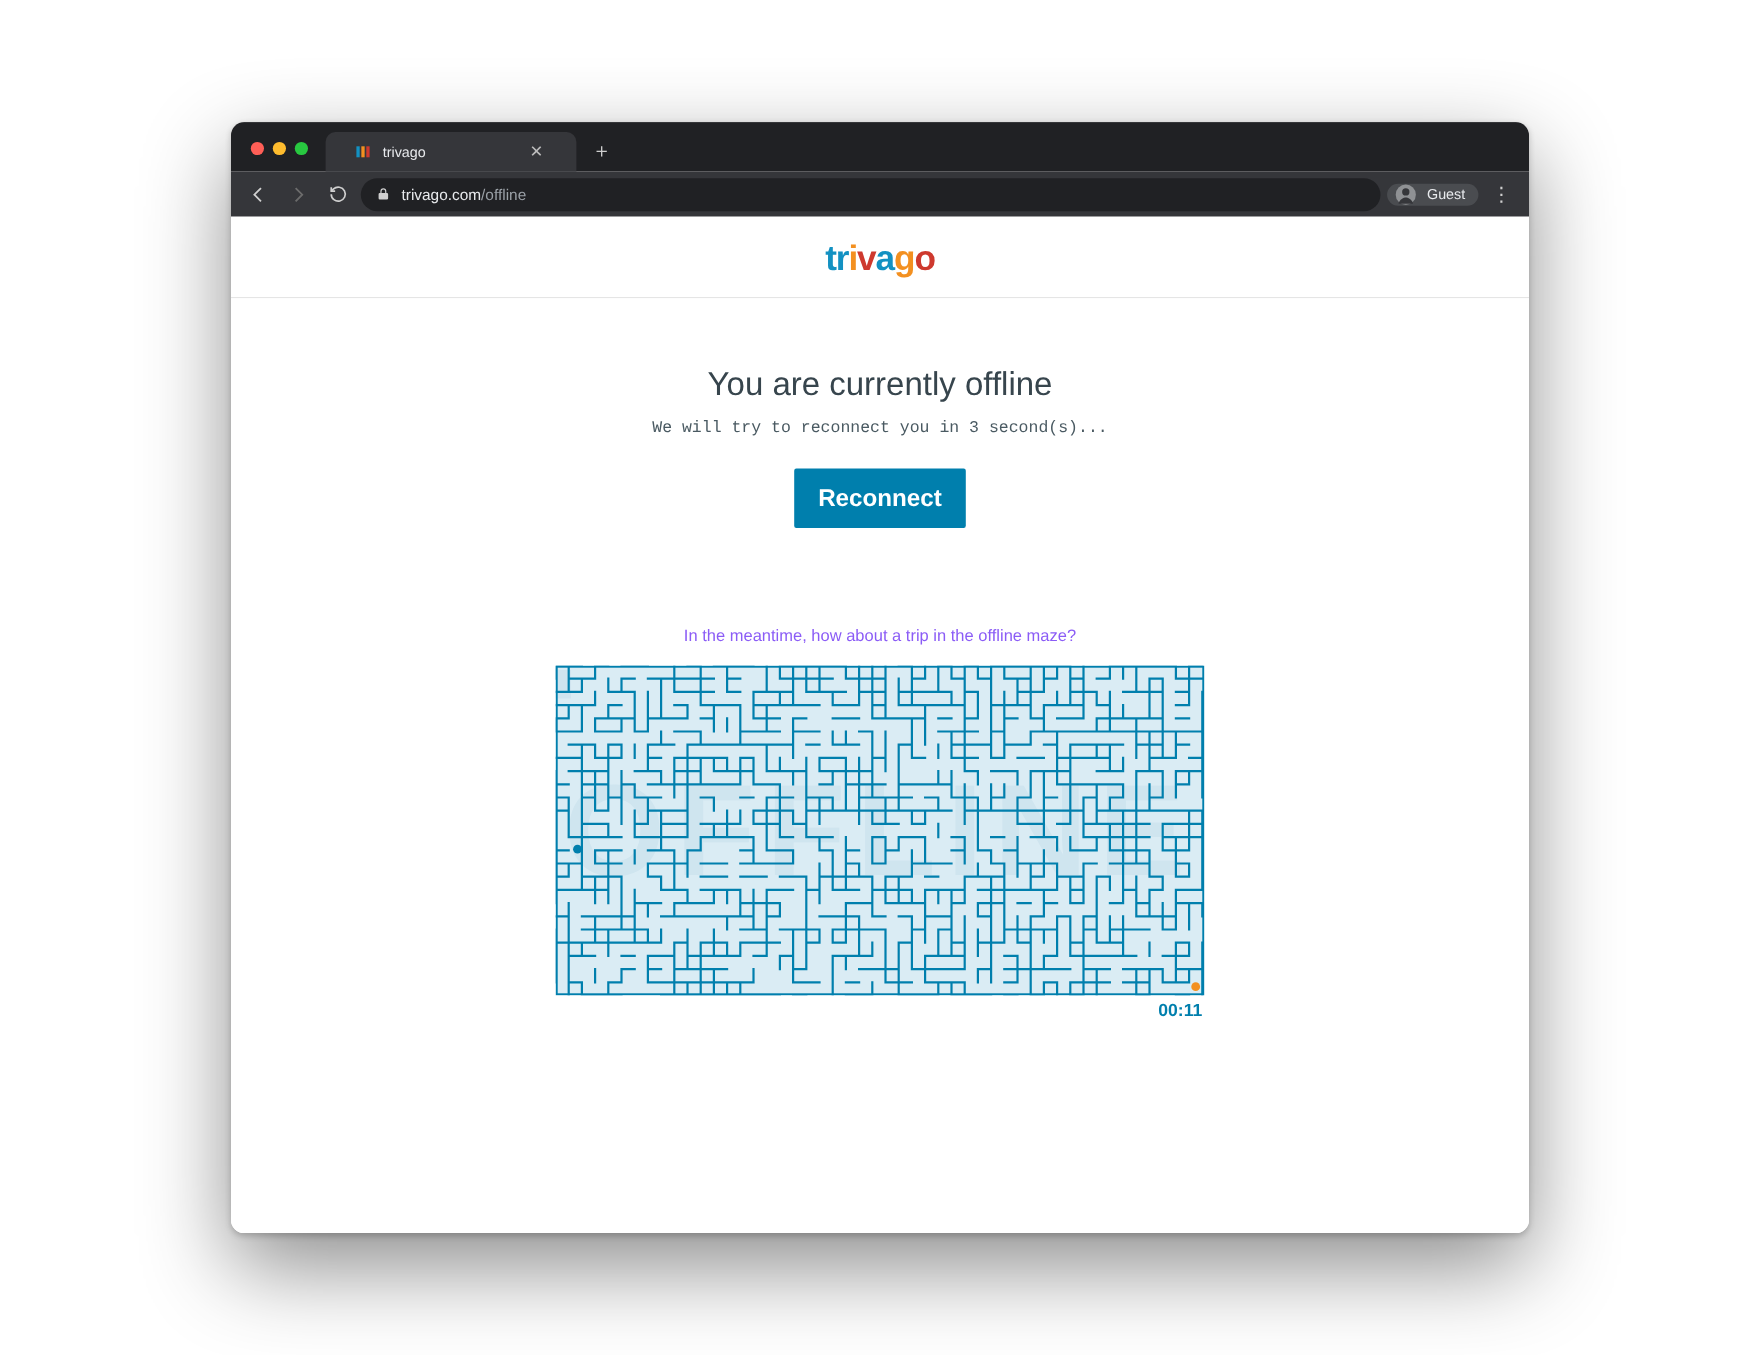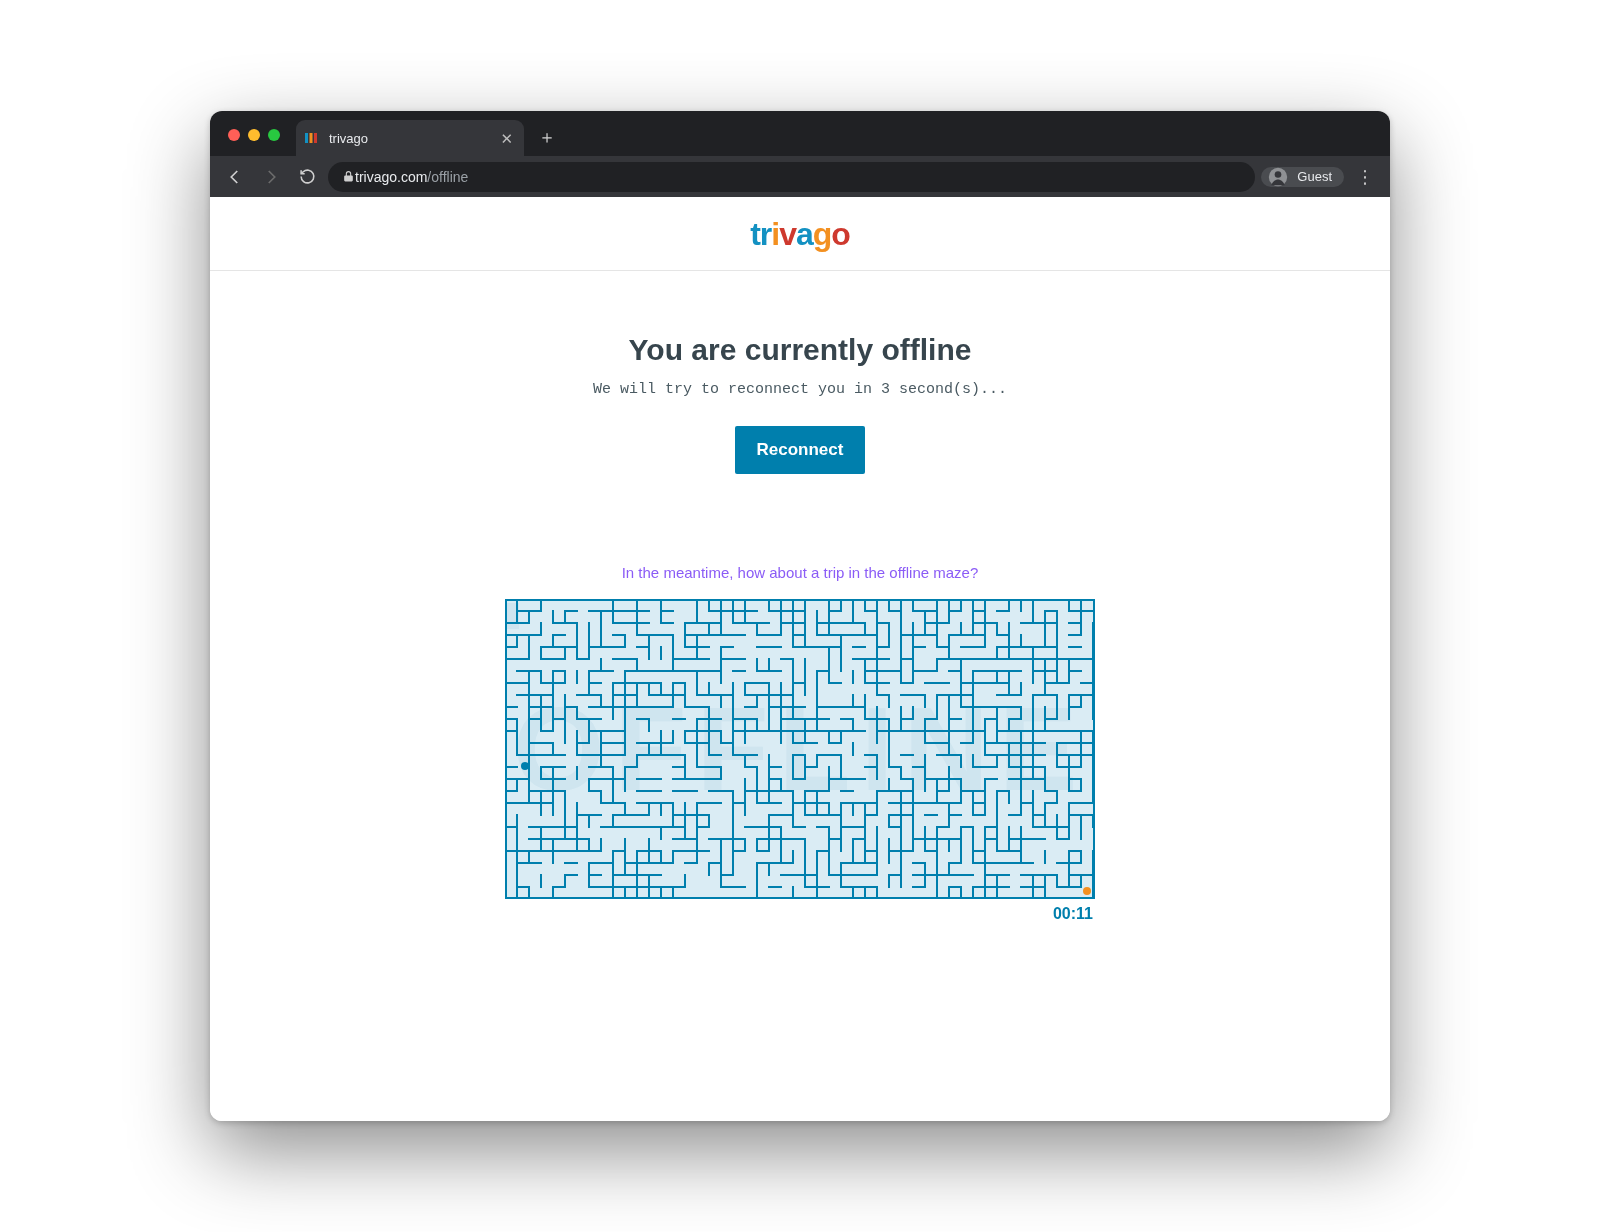--- a/index.html
+++ b/index.html
@@ -47,21 +47,21 @@
   .dot-yellow{background:#febc2e;}
   .dot-green{background:#28c840;}
   .tab{
     background:#35363a;
     color:#e8eaed;
     height:36px;
     border-top-left-radius:9px;
     border-top-right-radius:9px;
     display:flex;
     align-items:center;
-    padding:0 7px;
+    padding:0 26px;
     gap:10px;
     min-width:228px;
     position:relative;
     font-size:13px;
   }
   .tab .favicon{ display:inline-flex; }
   .tab .close-x{ margin-left:auto; color:#bdbdbd; font-size:15px; line-height:1; padding:2px 4px; border-radius:4px;}
   .new-tab{
     color:#cfcfcf;
     width:30px;height:30px;
@@ -86,20 +86,21 @@
   }
   .tb-btn.dim{ color:#6b6b6b;}
   .omnibox{
     flex:1;
     height:30px;
     background:#202124;
     border-radius:16px;
     display:flex;
     align-items:center;
     padding:0 14px;
+    gap:10px;
     color:#e8eaed;
     font-size:14px;
   }
   .omnibox .lock{color:#cfcfcf;display:inline-flex;}
   .omnibox .host{color:#e8eaed;}
   .omnibox .path{color:#9aa0a6;}
   .guest-chip{
     display:flex;align-items:center;gap:8px;
     color:#e8eaed;
     background:#4a4c50;
@@ -145,36 +146,36 @@
   .lg-o{color:#ce392e;}
   .content{
     max-width:800px;
     margin:0 auto;
     padding-top:62px;
     text-align:center;
     color:#37454d;
   }
   h1{
     font-size:30px;
-    font-weight:700;
+    font-weight:400;
     color:#37454d;
     margin-bottom:14px;
     text-align:center;
   }
   .subline{
     font-size:15px;
     color:#4a5a62;
     margin-bottom:28px;
     font-family:Liberation Mono, monospace;
   }
   .reconnect{
     background:#007fad;
     color:#fff;
     border:none;
-    font-size:17px;
+    font-size:22px;
     font-weight:700;
     padding:14px 22px;
     border-radius:2px;
     cursor:pointer;
   }
   .maze-section{margin-top:90px;}
   .maze-lead{
     font-size:15px;
     color:#8b5cf6;
     margin-bottom:18px;

